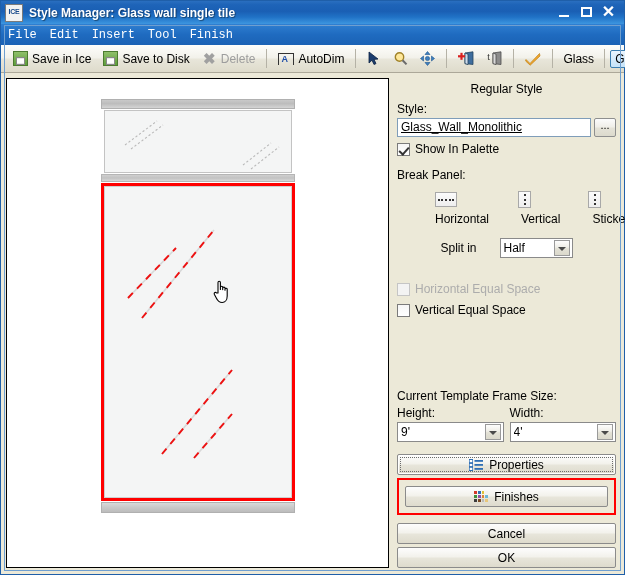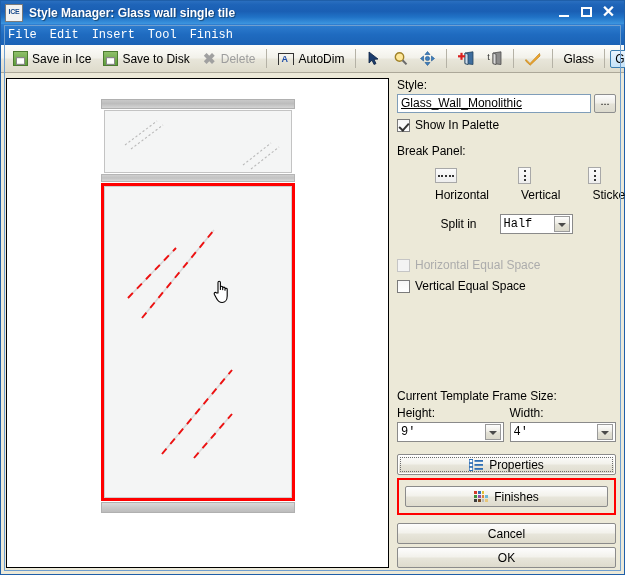--- a/index.html
+++ b/index.html
@@ -402,21 +402,21 @@
     border: 1px solid #8a8a8a;
     background: #ffffff;
     box-sizing: border-box;
     display: flex;
     align-items: center;
     font-size: 12px;
     padding-left: 3px;
     cursor: default;
     position: relative;
   }
-  .combo .cval { flex: 1 1 auto; white-space: nowrap; overflow: hidden; font-family: Liberation Mono, monospace; }
+  .combo .cval { flex: 1 1 auto; white-space: nowrap; overflow: hidden; }
   .combo .carrow {
     width: 16px; height: 16px;
     margin-right: 2px;
     background: linear-gradient(to bottom,#fdfdfd 0%,#efeee7 45%,#e3e1d5 55%,#dbd9cc 100%);
     border: 1px solid #9a9a9a;
     box-sizing: border-box;
     flex: 0 0 auto;
     position: relative;
   }
   .combo .carrow::after {
@@ -670,20 +670,21 @@
                    L9.7,11.1 C9.7,9.8 12,9.8 12,11.1 L12,13.2
                    L12,12.2 C12,11 14.2,11 14.2,12.2 L14.2,19
                    C14.2,23 12,25.5 9.2,25.5 C6,25.5 4.4,23.4 3.3,21
                    L1.3,17.2 C0.7,15.8 2.6,14.6 3.5,16 Z" fill="#ffffff" stroke="#000000" stroke-width="1.1" stroke-linejoin="round"></path>
         </svg>
       </div>
     </div>
 
     <div class="panel">
 
+      <div class="panel-heading">Regular Style</div>
 
       <div class="lbl">Style:</div>
       <div class="row">
         <div class="textfield">Glass_Wall_Monolithic</div>
         <div class="browse-btn">...</div>
       </div>
 
       <div class="cb-row">
         <span class="cbox checked"></span>
         <span class="cb-lbl">Show In Palette</span>

